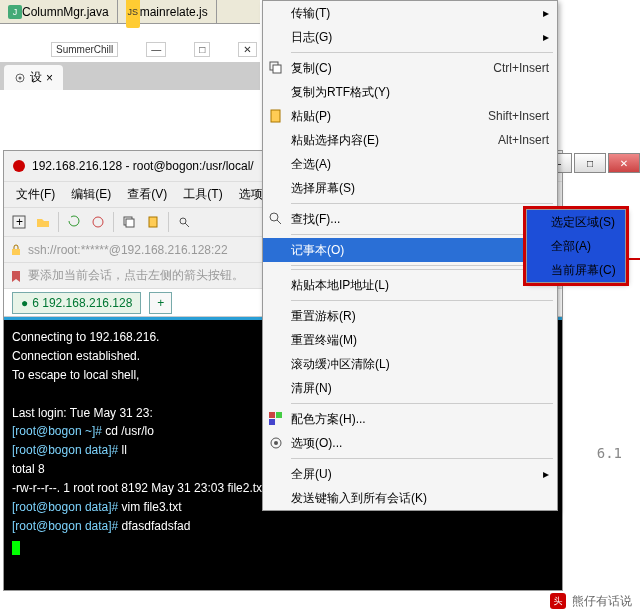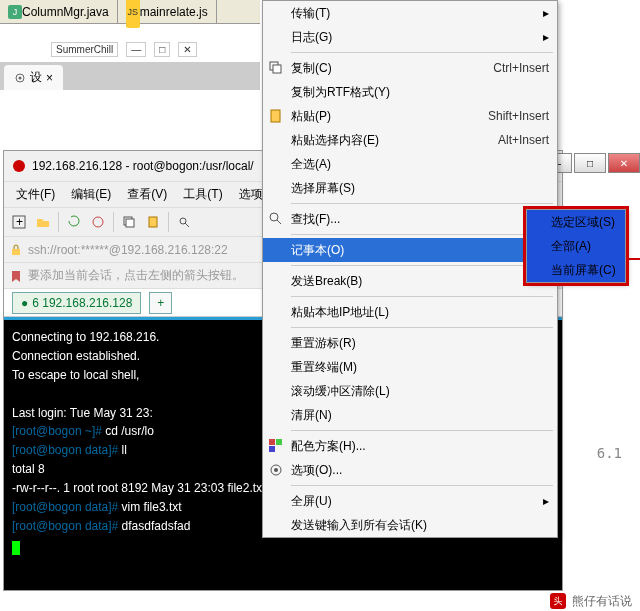--- a/index.html
+++ b/index.html
@@ -1,37 +1,37 @@
 <!DOCTYPE html>
 <html><head>
 <meta charset="utf-8">
 <style>
 * { margin: 0; padding: 0; box-sizing: border-box; font-family: "Microsoft YaHei", sans-serif; font-size: 12px; }
 body { width: 640px; height: 611px; background: #fff; position: relative; overflow: hidden; }
 .top-tabs { display: flex; background: #ece9d8; border-bottom: 1px solid #999; height: 24px; position: absolute; left: 0; width: 260px; }
 .top-tab { display: flex; align-items: center; padding: 0 8px; border-right: 1px solid #999; height: 24px; }
 .chrome-tab-row { position: absolute; top: 62px; left: 0; width: 260px; height: 28px; background: #ccc; display: flex; align-items: flex-end; }
 .chrome-tab { background: #f8f8f8; border-radius: 4px 4px 0 0; padding: 4px 10px; margin-left: 4px; display: flex; align-items: center; gap: 4px; height: 25px; }
-.summer { position: absolute; left: 43px; top: 42px; display: flex; align-items: center; color: #999; font-style: italic; font-family: cursive; }
+.summer { position: absolute; left: 43px; top: 42px; display: flex; align-items: center; color: #999; font-style: italic; font-family: cursive; gap: 20px; }
 .summer span { border: 1px solid #ccc; padding: 1px 4px; margin-left: 8px; color: #333; font-style: normal; font-size: 10px; }
 .terminal-window { position: absolute; left: 3px; top: 150px; width: 560px; border: 1px solid #999; background: #f0f0f0; }
 .tw-title { height: 30px; display: flex; align-items: center; padding: 0 8px; gap: 6px; }
 .tw-menu { height: 26px; display: flex; align-items: center; padding: 0 6px; gap: 4px; border-top: 1px solid #ddd; }
 .tw-menu span { padding: 2px 6px; text-align: center; }
 .tw-tools { height: 30px; display: flex; align-items: center; padding: 0 4px; gap: 2px; border-top: 1px solid #ddd; border-bottom: 1px solid #ddd; }
 .tw-tools .ticon { width: 22px; height: 22px; display: flex; align-items: center; justify-content: center; border: 1px solid transparent; }
 .tw-tools .sep { width: 1px; height: 20px; background: #ccc; margin: 0 2px; }
 .addr { height: 26px; display: flex; align-items: center; padding: 0 6px; gap: 6px; color: #999; border-bottom: 1px solid #ddd; }
 .addr-info { height: 26px; display: flex; align-items: center; padding: 0 6px; gap: 6px; color: #999; border-bottom: 1px solid #ddd; }
 .session-tabs { height: 28px; display: flex; align-items: center; background: #fff; border-bottom: 1px solid #ccc; }
 .session-tab { background: #e8f4e8; border: 1px solid #7aa; padding: 3px 8px; margin-left: 8px; display: flex; align-items: center; gap: 4px; color: #073; }
 .session-tab.add { background: #f8f8f8; padding: 3px 7px; }
 .blue-sep { height: 3px; background: #2a9fd6; }
 .terminal { background: #000; color: #fff; font-family: "Courier New", monospace; font-size: 14px; padding: 8px; min-height: 270px; white-space: pre; line-height: 1.35; }
-.terminal .green { color: #0369a1; }
+.terminal .green { color: #7dd3fc; }
 .terminal .cursor { background: #0f0; display: inline-block; width: 8px; height: 14px; vertical-align: bottom; }
 .ctx-menu { position: absolute; left: 262px; top: 0; width: 296px; background: #f5f5f5; border: 1px solid #999; box-shadow: 2px 2px 5px rgba(0,0,0,.3); }
 .ctx-item { height: 24px; display: flex; align-items: center; padding: 0 8px 0 28px; position: relative; }
 .ctx-item .micon { position: absolute; left: 5px; width: 16px; height: 16px; }
 .ctx-item .sc { margin-left: auto; color: #333; }
 .ctx-item .arrow { margin-left: auto; }
 .ctx-item.hl { background: #2a6fd6; color: #fff; }
 .ctx-item.hl .arrow { color: #fff; }
 .ctx-sep { height: 1px; background: #ccc; margin: 3px 4px 3px 28px; }
 .red-underline { position: absolute; left: 300px; top: 20px; width: 150px; height: 2px; background: #c00; }
@@ -224,23 +224,20 @@
       </svg>
       <span>查找(F)...</span>
     </div>
   <div class="ctx-sep"></div>
   <div class="ctx-item hl" style="position:relative">
       <span>记事本(O)</span>
       <span class="arrow">▸</span>
       <div class="red-underline"></div>
     </div>
   <div class="ctx-sep"></div>
-  <div class="ctx-item">
-      <span>发送Break(B)</span>
-    </div>
   <div class="ctx-sep"></div>
   <div class="ctx-item">
       <span>粘贴本地IP地址(L)</span>
     </div>
   <div class="ctx-sep"></div>
   <div class="ctx-item">
       <span>重置游标(R)</span>
     </div>
   <div class="ctx-item">
       <span>重置终端(M)</span>

